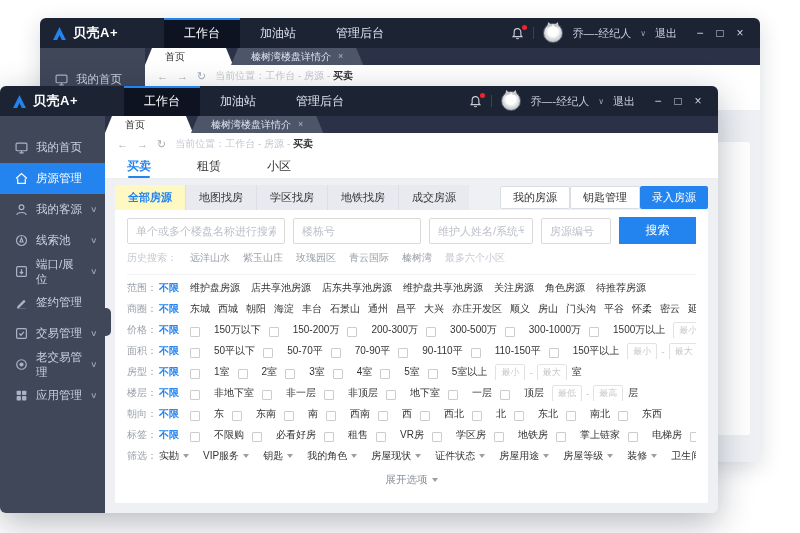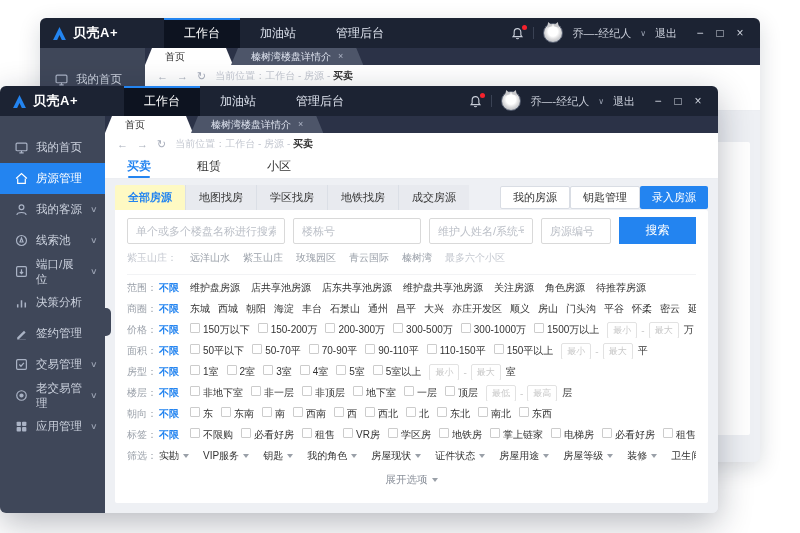--- a/index.html
+++ b/index.html
@@ -104,21 +104,21 @@
   .history-label, .history-hint { color:#c4c8d0; }
   .hr { border-top:1px solid #f2f3f5; margin-top:9px; }
 
   .frow { display:flex; align-items:center; margin-top:5px; height:16px; font-size:10px;
     color:#333; white-space:nowrap; overflow:hidden; }
   .frow > div[data-repeat] { display:contents; }
   .flabel { width:32px; flex:none; color:#9ba1aa; }
   .fany { color:#2384f0; font-weight:bold; margin-right:11px; }
   .fopt { margin-right:11px; }
   .fopt.tight { margin-right:8px; }
-  .fopt-cb { display:inline-flex; align-items:flex-start; gap:3px; margin-right:8px; }
+  .fopt-cb { display:inline-flex; align-items:flex-end; gap:14px; margin-right:8px; }
   .cb { width:10px; height:10px; border:1px solid #ccc; border-radius:1px; background:#fff; flex:none; }
   .range-box { width:30px; height:17px; line-height:15px; text-align:center;
     border:1px solid #e2e2e2; border-radius:2px; color:#c8c8c8; font-size:9px; background:#fff; flex:none; }
   .range-dash { color:#ccc; margin:0 4px; }
   .range-unit { color:#333; margin-left:5px; }
   .fdrop { display:inline-flex; align-items:center; gap:4px; margin-right:14px; color:#333; }
   .chev-tri { width:0; height:0; border-left:3px solid transparent;
     border-right:3px solid transparent; border-top:4px solid #9aa0a8; }
   .expand { margin-top:9px; text-align:right; font-size:10.5px; color:#8b919b;
     display:flex; align-items:center; justify-content:center; gap:4px; }
@@ -292,28 +292,20 @@
           <svg width="13" height="13" viewBox="0 0 12 12" fill="none" stroke="currentColor" stroke-width="1.1">
               <rect x="1.5" y="1.5" width="9" height="9" rx="1"></rect>
               <path d="M6 4 V8 M4.5 6.5 L6 8 L7.5 6.5"></path>
             </svg>
         </span>
         <span>端口/展位</span>
         <span class="side-chevron">∨</span>
       </div>
       <div class="side-item">
         <span class="icon">
-          <svg width="13" height="13" viewBox="0 0 12 12" fill="none" stroke="currentColor" stroke-width="1.4">
-              <path d="M2.5 10.5 V7.5 M6 10.5 V4 M9.5 10.5 V6"></path>
-            </svg>
-        </span>
-        <span>决策分析</span>
-      </div>
-      <div class="side-item">
-        <span class="icon">
           <svg width="13" height="13" viewBox="0 0 12 12" fill="currentColor">
               <path d="M2 9.8 L8.3 3.5 L9.8 5 L3.5 11.3 L2 11.3 Z"></path>
               <path d="M2 11 H10 V11.6 H2 Z" opacity=".6"></path>
             </svg>
         </span>
         <span>签约管理</span>
       </div>
       <div class="side-item">
         <span class="icon">
           <svg width="13" height="13" viewBox="0 0 12 12" fill="none" stroke="currentColor" stroke-width="1.1">
@@ -388,21 +380,21 @@
         <div class="card">
           <div class="search-row">
             <input class="inp w1" placeholder="单个或多个楼盘名称进行搜索" style="">
             <input class="inp w2" placeholder="楼栋号" style="">
             <input class="inp w3" placeholder="维护人姓名/系统号" style="">
             <input class="inp w4" placeholder="房源编号" style="">
             <button class="search-btn">搜索</button>
           </div>
 
           <div class="history">
-            <span class="history-label">紫玉山庄：</span>
+            <span class="history-label">历史搜索：</span>
             <div data-repeat="history.items">
               
             <span>远洋山水</span><span>紫玉山庄</span><span>玫瑰园区</span><span>青云国际</span><span>榛树湾</span></div>
             <span class="history-hint">最多六个小区</span>
           </div>
           <div class="hr"></div>
 
           <div class="frow">
             <span class="flabel">范围：</span>
             <span class="fany">不限</span>

